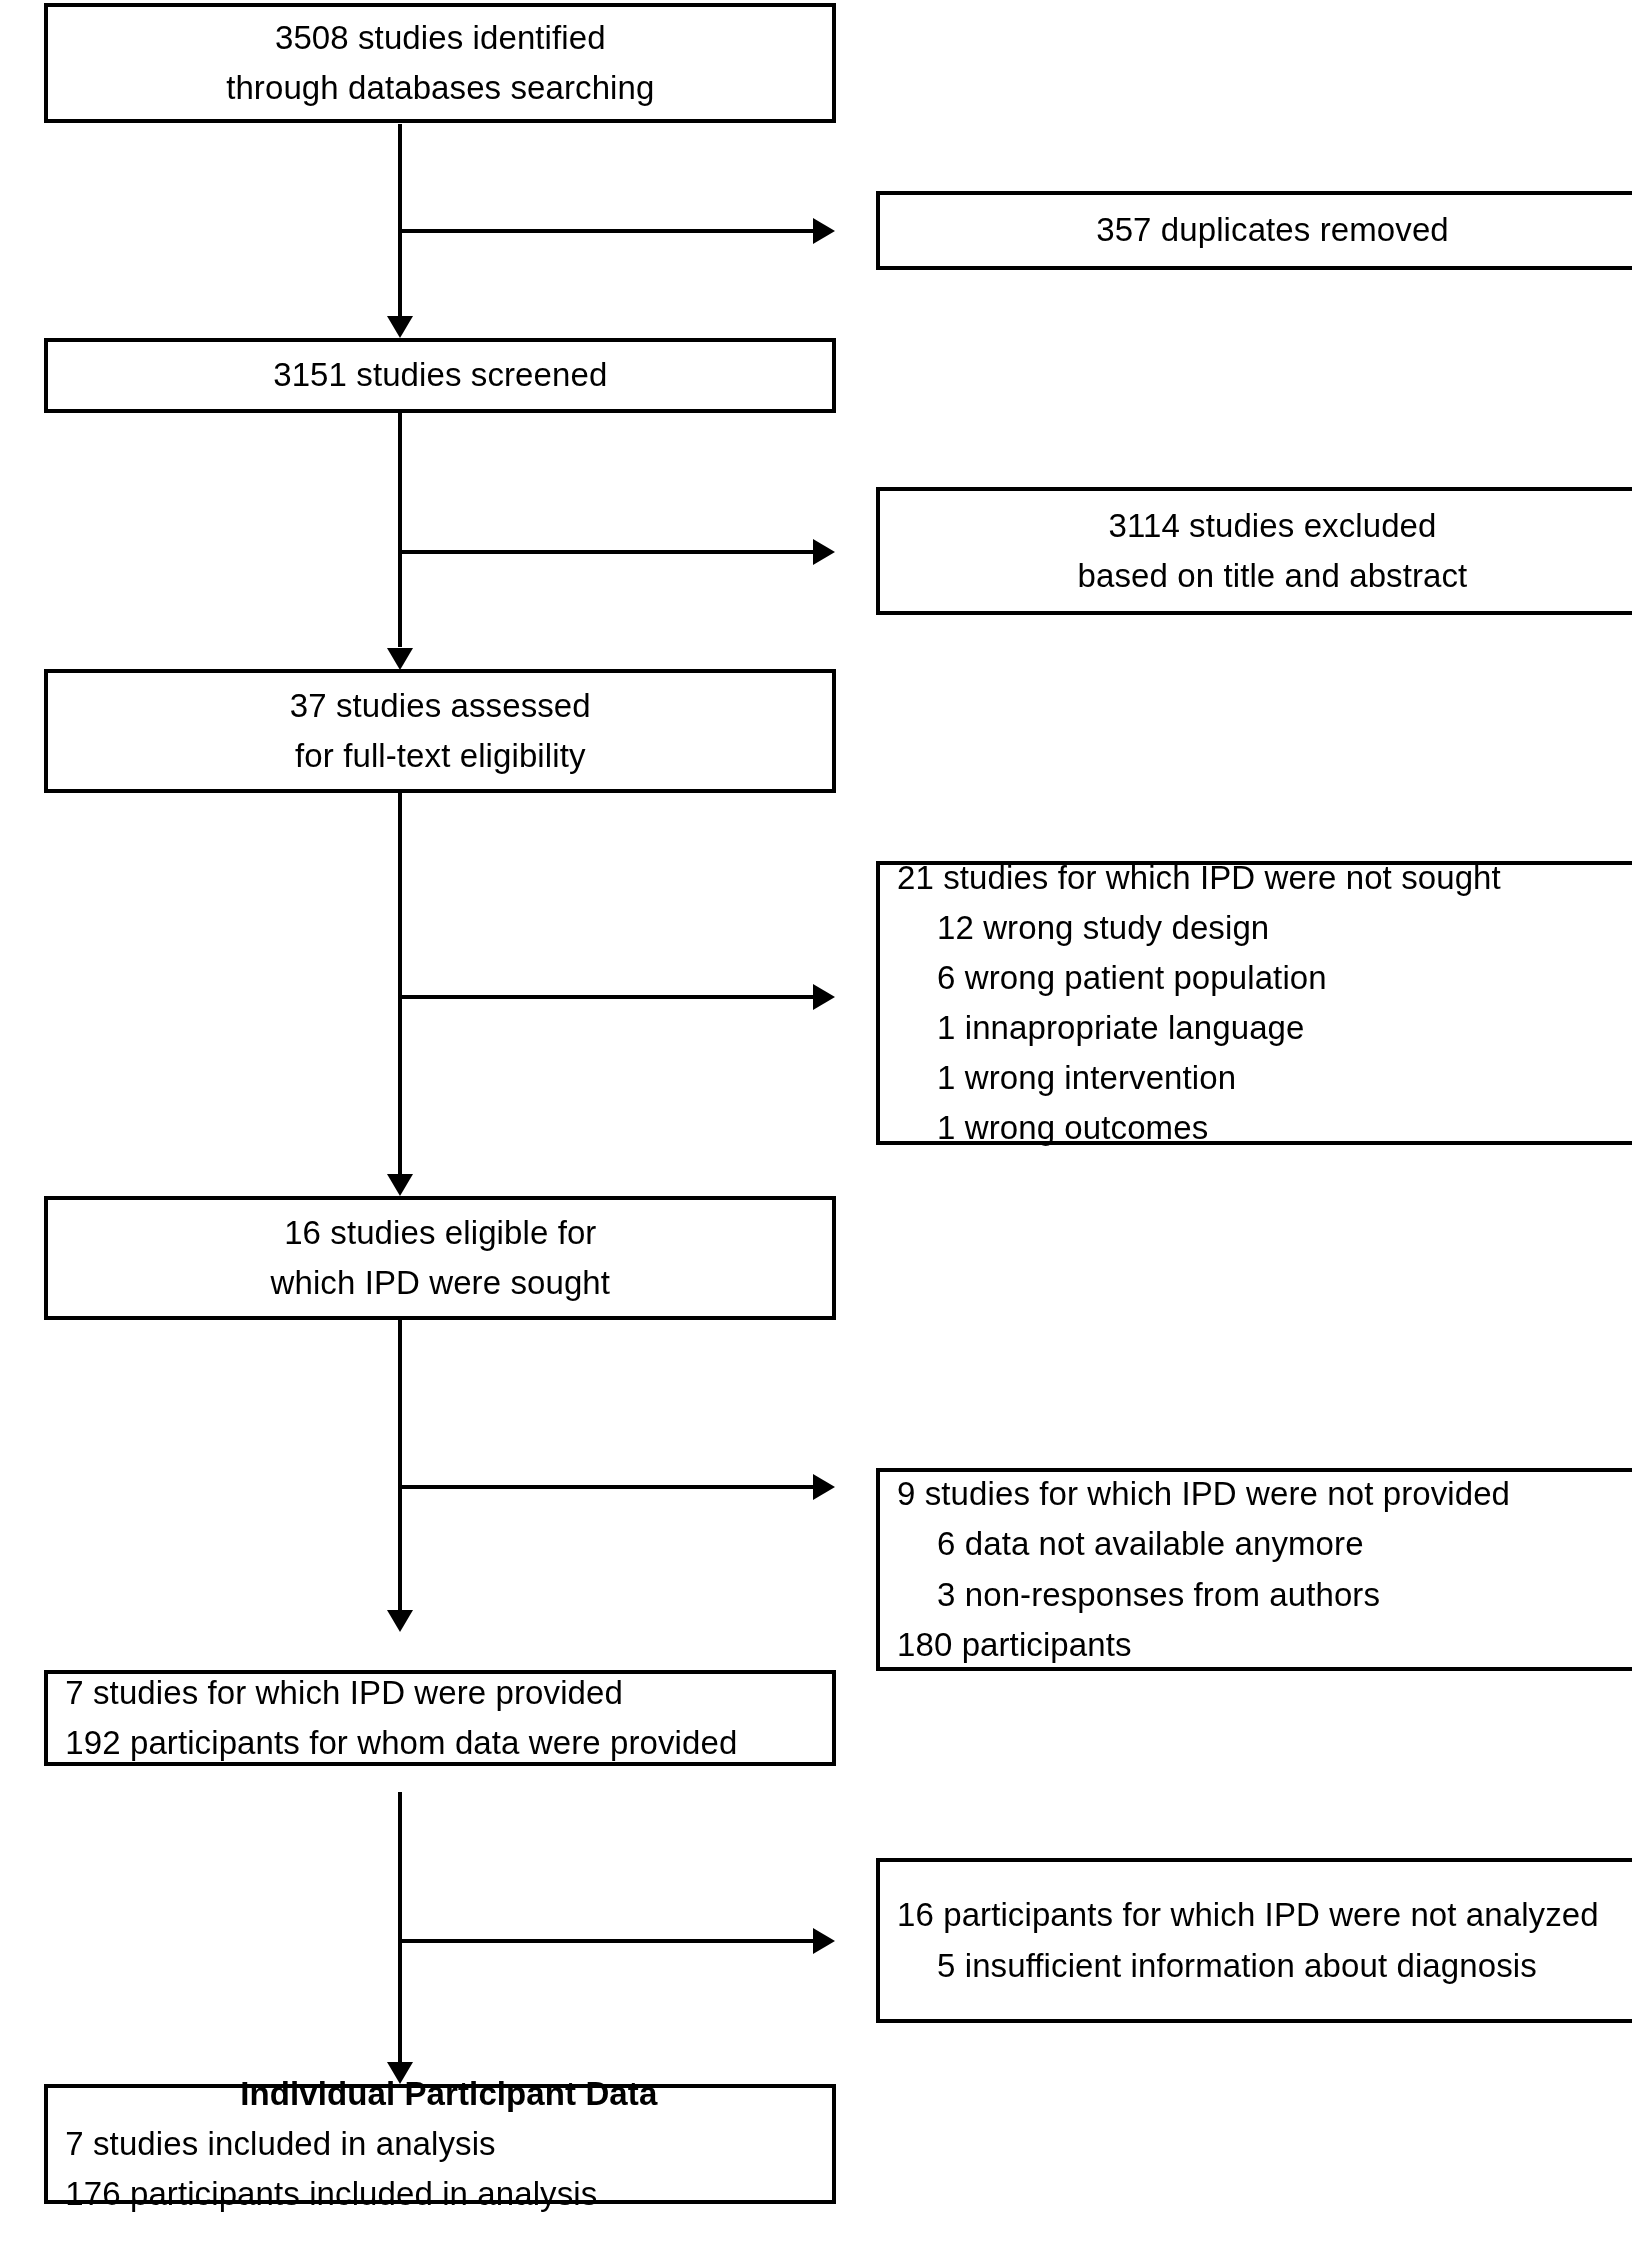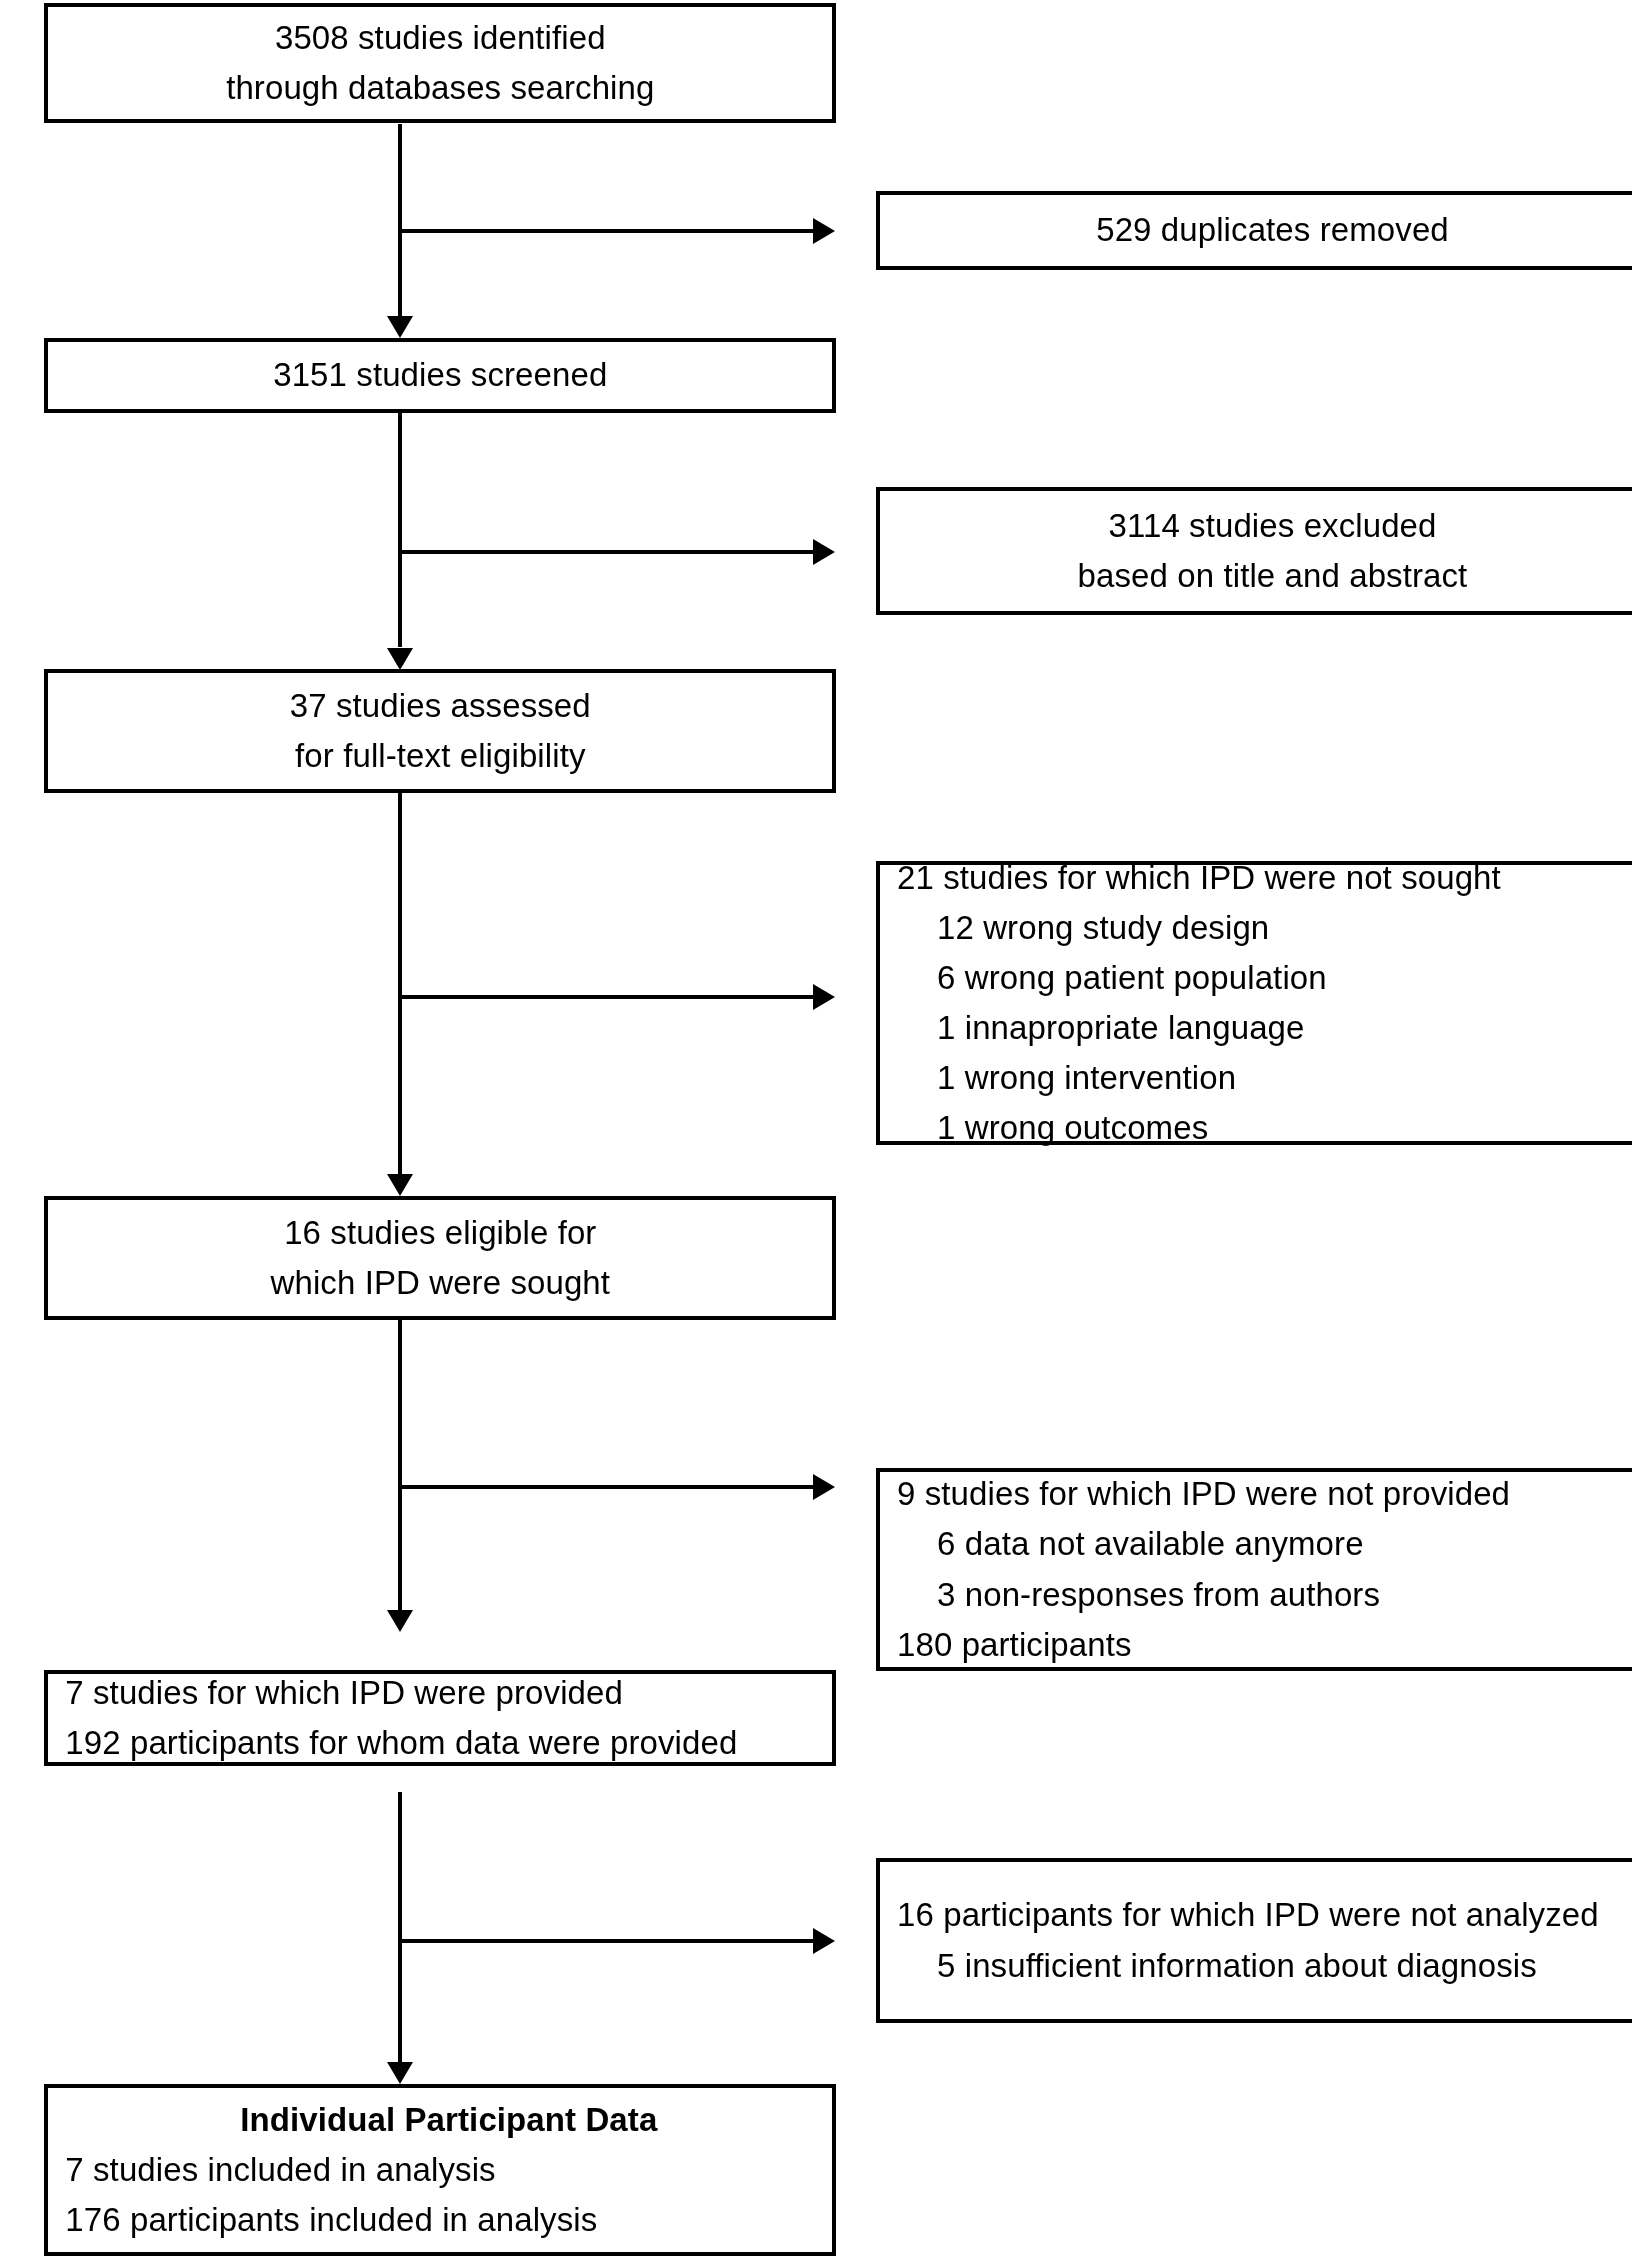--- a/index.html
+++ b/index.html
@@ -88,21 +88,21 @@
     <span class="box-line">through databases searching</span>
   </div>
 
   <div class="connector v-line" style="left:398px; top:124px; height:193px;"></div>
   <div class="arrow-down" style="left:387px; top:316px;"></div>
 
   <div class="connector h-line" style="left:398px; top:229px; width:415px;"></div>
   <div class="arrow-right" style="left:813px; top:218px;"></div>
 
   <div class="flow-box center-text" style="left:835px; top:191px; width:793px; height:79px;">
-    <span class="box-line">529 duplicates removed</span>
+    <span class="box-line">357 duplicates removed</span>
   </div>
 
   <div class="flow-box center-text" style="left:3.3px; top:338px; width:792px; height:75px;">
     <span class="box-line">3151 studies screened</span>
   </div>
 
   <div class="connector v-line" style="left:398px; top:413px; width:3.9px; height:234px;"></div>
   <div class="arrow-down" style="left:387px; top:648px;"></div>
 
   <div class="connector h-line" style="left:398px; top:550px; width:415px;"></div>
@@ -160,20 +160,20 @@
   <div class="arrow-down" style="left:387px; top:2062px;"></div>
 
   <div class="connector h-line" style="left:398px; top:1939px; width:415px;"></div>
   <div class="arrow-right" style="left:813px; top:1928px;"></div>
 
   <div class="flow-box left-text" style="left:835px; top:1858px; width:793px; height:165px;">
     <span class="box-line">16 participants for which IPD were not analyzed</span>
     <span class="box-line indent-1">5 insufficient information about diagnosis</span>
   </div>
 
-  <div class="flow-box left-text" style="left:3.3px; top:2084px; width:792px; height:172px;">
+  <div class="flow-box left-text" style="left:3.3px; top:2084px; width:792px; height:120px;">
     <span class="box-line bold-title">Individual Participant Data</span>
     <span class="box-line">7 studies included in analysis</span>
     <span class="box-line">176 participants included in analysis</span>
   </div>
 
 </div>
 
 
 </body></html>

